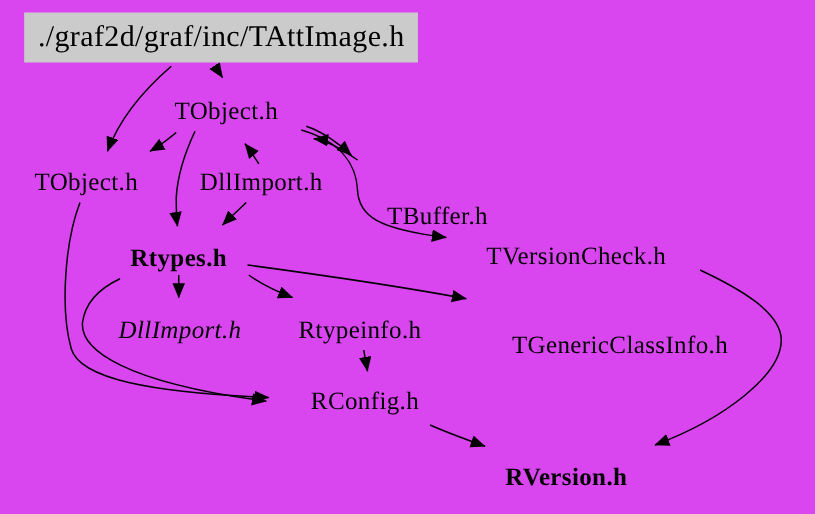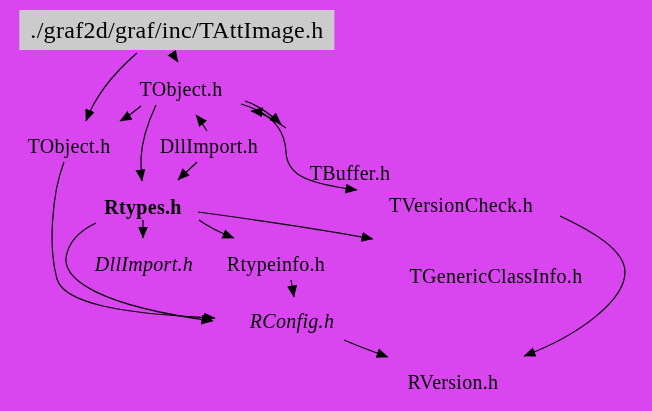--- a/index.html
+++ b/index.html
@@ -59,18 +59,18 @@
   </svg>
   <div id="nodes">
       <div class="node node-root" style="left: 177px; top: 30px;">./graf2d/graf/inc/TAttImage.h</div>
       <div class="node" style="left: 181px; top: 89px;">TObject.h</div>
       <div class="node" style="left: 69px; top: 146px;">TObject.h</div>
       <div class="node" style="left: 209px; top: 146px;">DllImport.h</div>
       <div class="node" style="left: 350px; top: 132px; margin-top: 41px;">TBuffer.h</div>
       <div class="node" style="left: 143px; top: 207px; font-weight: bold;">Rtypes.h</div>
       <div class="node" style="left: 461px; top: 205px;">TVersionCheck.h</div>
       <div class="node" style="left: 144px; top: 264px; font-style: italic;">DllImport.h</div>
-      <div class="node" style="left: 276px; top: 264px;">Rtypeinfo.h</div>
+      <div class="node" style="left: 288px; top: 264px;">Rtypeinfo.h</div>
       <div class="node" style="left: 496px; top: 276px;">TGenericClassInfo.h</div>
-      <div class="node" style="left: 292px; top: 321px; font-style: italic;">RConfig.h</div>
-      <div class="node" style="left: 453px; top: 382px;">RVersion.h</div>
+      <div class="node" style="left: 292px; top: 321px;">RConfig.h</div>
+      <div class="node" style="left: 453px; top: 382px; font-weight: bold;">RVersion.h</div>
     </div>
 </div>
 
 </body></html>

